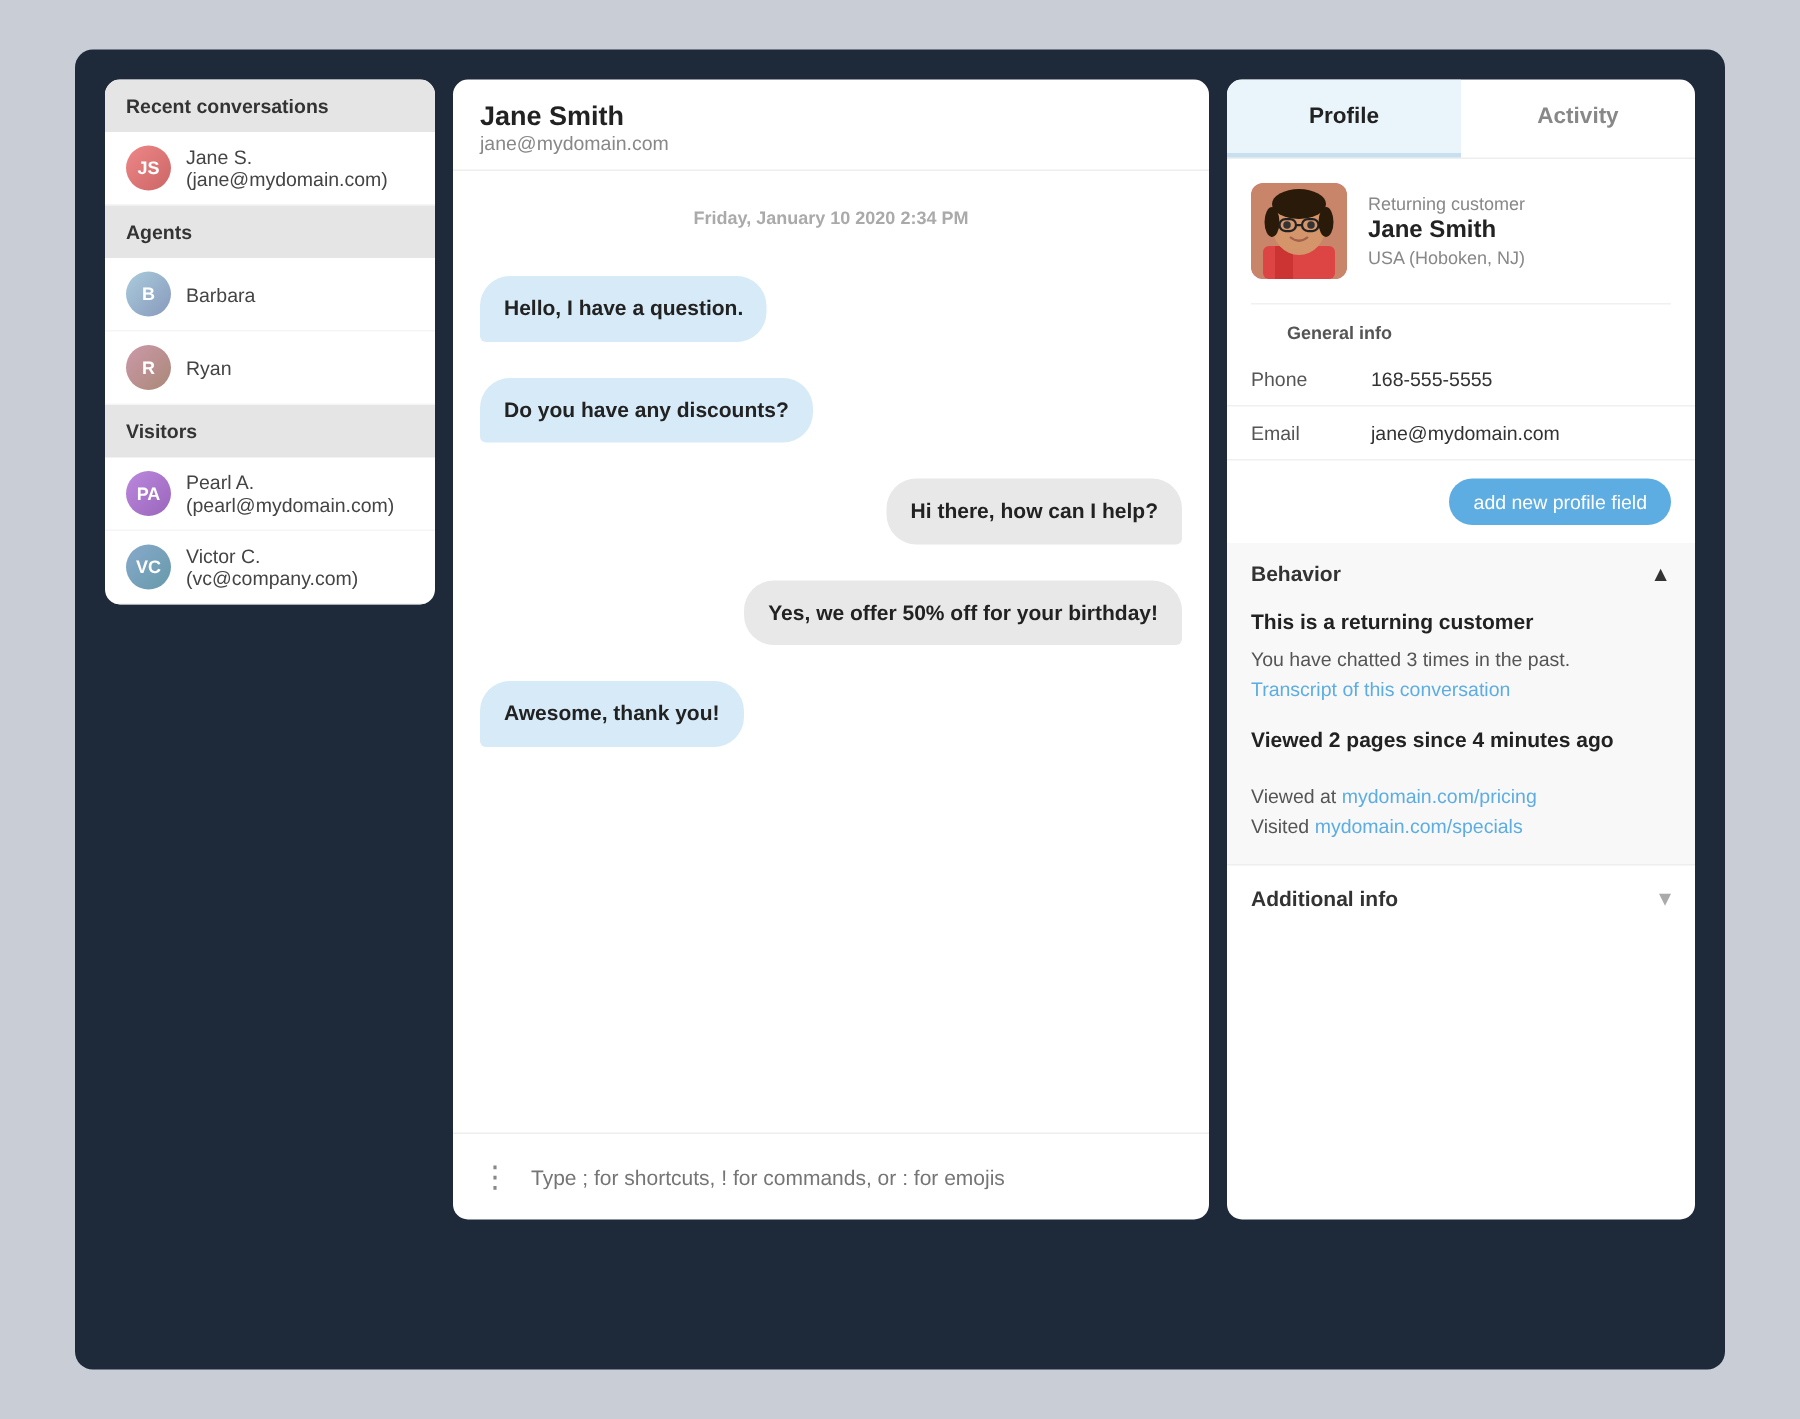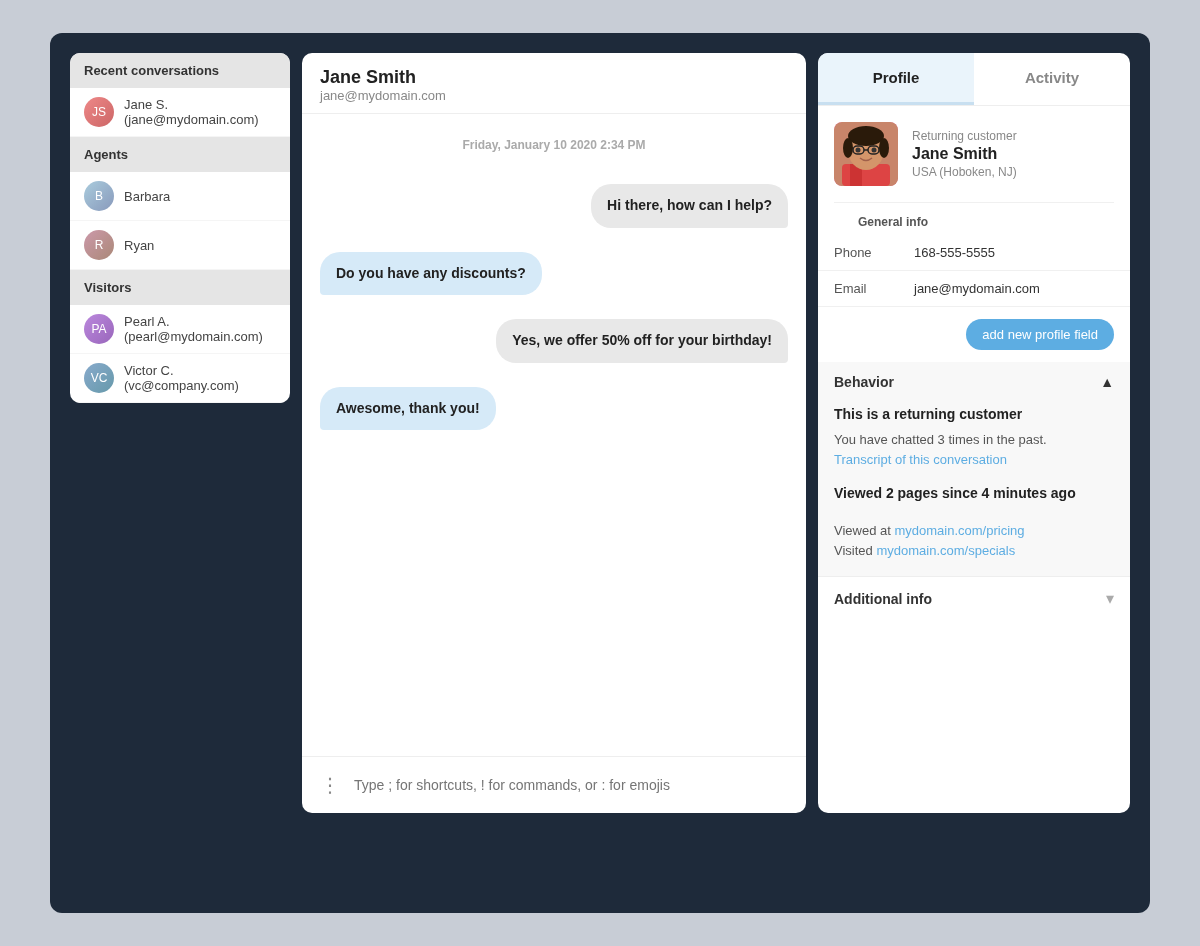--- a/index.html
+++ b/index.html
@@ -90,21 +90,21 @@
       height: 30px;
       border-radius: 50%;
       background: #ccc;
       overflow: hidden;
       flex-shrink: 0;
       display: flex;
       align-items: center;
       justify-content: center;
       font-size: 12px;
       color: #fff;
-      font-weight: normal;
+      font-weight: bold;
     }
     .avatar-jane { background: linear-gradient(135deg, #e88, #c66); }
     .avatar-barbara { background: linear-gradient(135deg, #acd, #89b); }
     .avatar-ryan { background: linear-gradient(135deg, #c9a, #a87); }
     .avatar-pearl { background: linear-gradient(135deg, #b8d, #96b); }
     .avatar-victor { background: linear-gradient(135deg, #8ac, #69a); }
     .sidebar-item-text {
       font-size: 13px;
       color: #444;
     }
@@ -391,25 +391,28 @@
 
     <div class="chat-area relative-wrap">
       <div class="chat-header">
         <div class="chat-user-name">Jane Smith</div>
         <div class="chat-user-email">jane@mydomain.com</div>
       </div>
 
       <div class="chat-messages">
         <div class="chat-timestamp">Friday, January 10 2020 2:34 PM</div>
 
+        <div class="msg-row left">
+          <div class="msg-bubble visitor">Hello, I have a question.</div>
+        </div>
+        <div class="msg-row left">
+          <div class="msg-bubble visitor">Do you have any discounts?</div>
+        </div>
         <div class="msg-row right">
           <div class="msg-bubble agent">Hi there, how can I help?</div>
-        </div>
-        <div class="msg-row left">
-          <div class="msg-bubble visitor">Do you have any discounts?</div>
         </div>
         <div class="msg-row right">
           <div class="msg-bubble agent">Yes, we offer 50% off for your birthday!</div>
         </div>
         <div class="msg-row left">
           <div class="msg-bubble visitor">Awesome, thank you!</div>
         </div>
       </div>
 
       <div class="chat-input-area">

